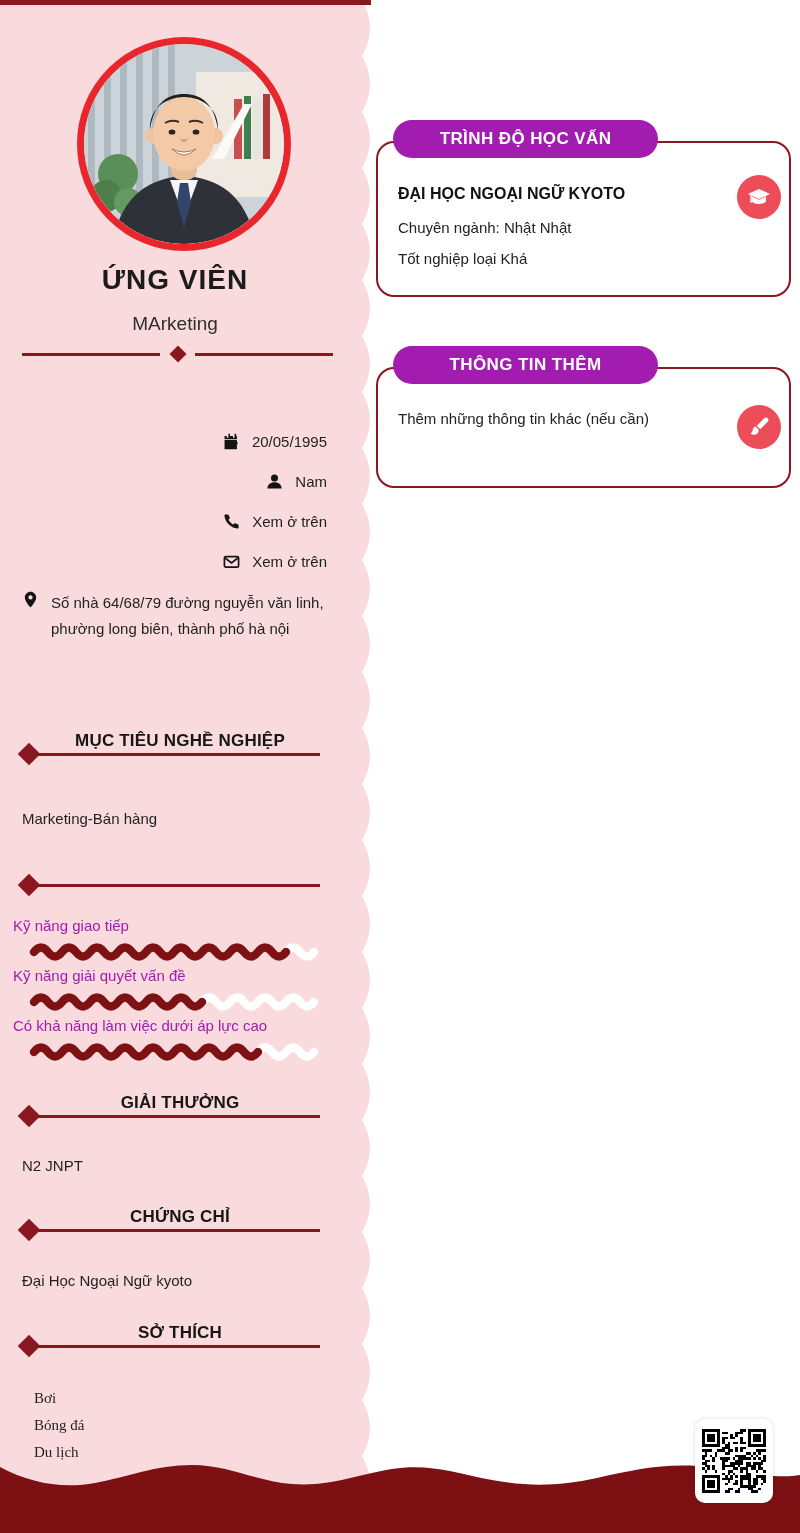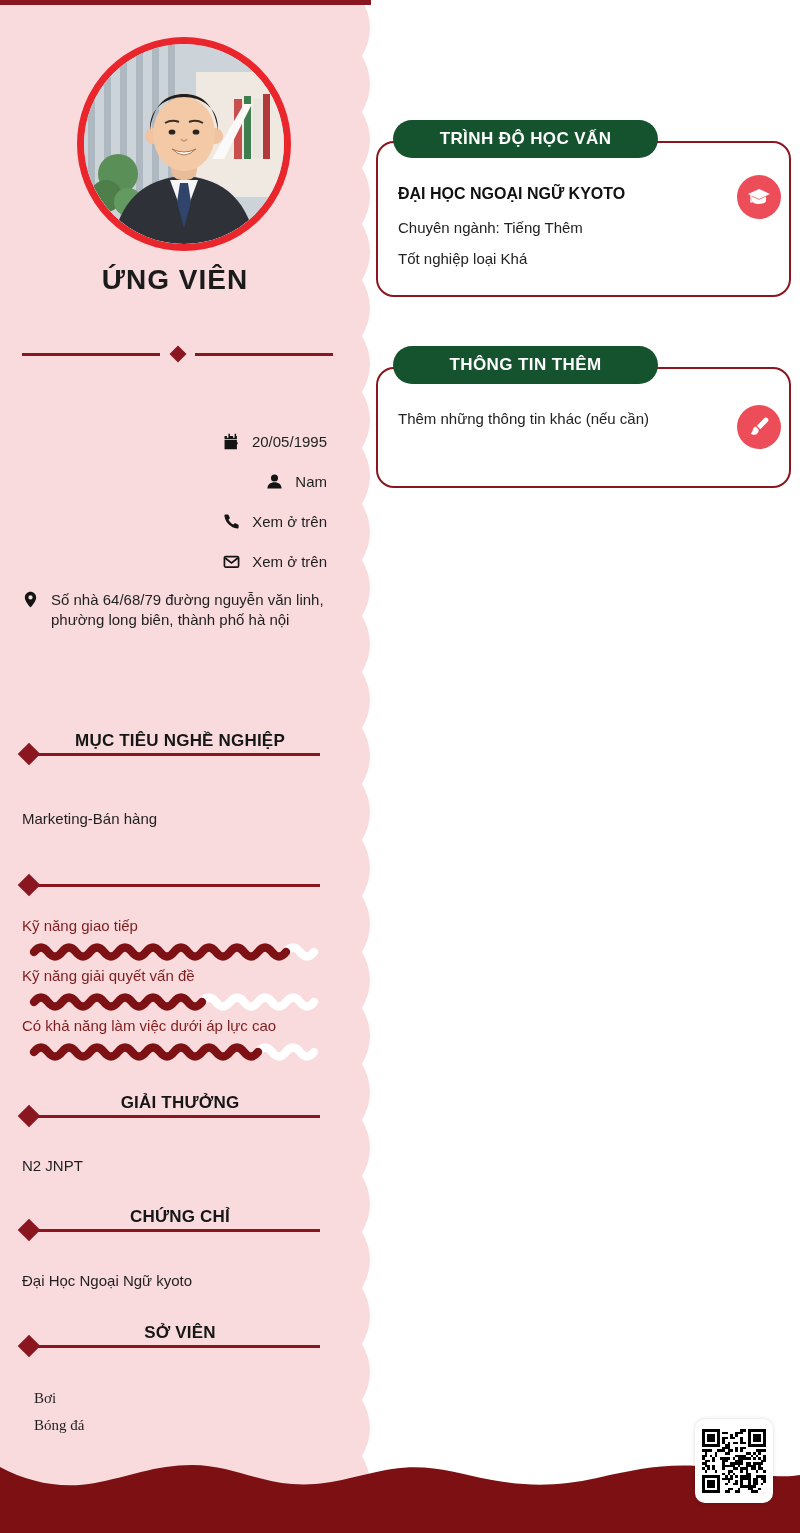--- a/index.html
+++ b/index.html
@@ -19,41 +19,41 @@
     color:#1b1b1b;letter-spacing:1px;}
   .jobtitle{left:0;top:313px;width:350px;text-align:center;font-size:19px;color:#2e2e2e;}
 
   .divider{left:22px;top:347px;width:311px;height:14px;display:flex;align-items:center;justify-content:space-between;}
   .divider .dline{height:3px;width:138px;background:#8A1620;}
   .divider .diamond{width:12px;height:12px;background:#8A1620;transform:rotate(45deg);}
 
   
   .contact{left:22px;top:432px;width:305px;}
   .c-row{display:flex;align-items:flex-start;margin-bottom:21px;font-size:15px;line-height:19px;color:#1f1f1f;justify-content:flex-end;}
-  .c-row.address{line-height:20px;margin-top:-2px;}
+  .c-row.address{line-height:26px;margin-top:-2px;}
   .c-ic{width:17px;height:17px;flex:0 0 17px;margin-right:12px;margin-top:1px;}
   .c-ic svg{width:17px;height:17px;display:block;}
 
   
   .sec{left:0;width:350px;height:26px;}
   .sec .sec-title{position:absolute;left:20px;right:10px;top:0;text-align:center;
     font-size:17px;font-weight:bold;color:#161616;letter-spacing:.2px;}
   .sec .sec-line{position:absolute;left:35px;right:30px;top:22px;height:3px;background:#8A1620;}
   .sec .sec-diamond{position:absolute;left:21px;top:15px;width:16px;height:16px;background:#8A1620;transform:rotate(45deg);}
 
   .side-text{left:22px;width:310px;font-size:15px;color:#1f1f1f;line-height:20px;}
 
-  .skill-label{left:22px;width:320px;font-size:15px;color:#7f1d1d;}
+  .skill-label{left:13px;width:320px;font-size:15px;color:#a21caf;}
   .skill-svg{left:28px;width:300px;height:22px;}
   .skill-svg svg{display:block;width:300px;height:22px;}
 
   .hobby-list{left:34px;top:1385px;width:300px;font-size:15px;color:#1f1f1f;line-height:27px;font-family:Liberation Serif, serif;}
 
   
-  .pill{left:393px;width:265px;height:38px;background:#14532d;border-radius:19px;
+  .pill{left:393px;width:265px;height:38px;background:#a21caf;border-radius:19px;
     display:flex;align-items:center;justify-content:center;color:#ffffff;
     font-size:17px;font-weight:bold;letter-spacing:.4px;z-index:4;}
   .card{left:376px;width:415px;border:2px solid #8A1620;border-radius:18px;background:#ffffff;z-index:2;box-sizing:border-box;}
   .card1{top:141px;height:156px;}
   .card2{top:367px;height:121px;}
   .edu-school{position:absolute;left:20px;top:42px;font-size:16px;font-weight:bold;color:#111;}
   .edu-major{position:absolute;left:20px;top:76px;font-size:15px;color:#222;}
   .edu-grade{position:absolute;left:20px;top:107px;font-size:15px;color:#222;text-align:right;}
   .info-line{position:absolute;left:20px;top:41px;font-size:15px;color:#222;}
   .badge{position:absolute;width:44px;height:44px;border-radius:50%;background:#EC4D59;
@@ -120,20 +120,21 @@
         <ellipse cx="112" cy="88" rx="3.4" ry="2.6" fill="#2a241f"></ellipse>
         <path d="M81,79 q7,-4 14,-1" stroke="#3a2f26" stroke-width="2" fill="none"></path>
         <path d="M105,78 q7,-3 14,1" stroke="#3a2f26" stroke-width="2" fill="none"></path>
         <path d="M97,95 q3,4 6,0" stroke="#cf9a72" stroke-width="2" fill="none"></path>
         <path d="M88,105 Q100,117 112,105 Q100,111 88,105 Z" fill="#ffffff" stroke="#b0714d" stroke-width="1"></path>
       </g>
     </svg>
   </div>
 
   <div class="abs name layer">ỨNG VIÊN</div>
+  <div class="abs jobtitle layer">MArketing</div>
 
   <div class="abs divider layer">
     <span class="dline"></span>
     <span class="diamond"></span>
     <span class="dline"></span>
   </div>
 
   <div class="abs contact layer">
     <div class="c-row">
       <span class="c-ic">
@@ -223,32 +224,33 @@
   <div class="abs side-text layer" style="top:1156px">N2 JNPT</div>
 
   <div class="abs sec layer" style="top:1207px">
     <div class="sec-title">CHỨNG CHỈ</div>
     <div class="sec-line"></div>
     <div class="sec-diamond"></div>
   </div>
   <div class="abs side-text layer" style="top:1271px">Đại Học Ngoại Ngữ kyoto</div>
 
   <div class="abs sec layer" style="top:1323px">
-    <div class="sec-title">SỞ VIÊN</div>
+    <div class="sec-title">SỞ THÍCH</div>
     <div class="sec-line"></div>
     <div class="sec-diamond"></div>
   </div>
   <div class="abs hobby-list layer">
     <div>Bơi</div>
     <div>Bóng đá</div>
+    <div>Du lịch</div>
   </div>
 
   <div class="abs card card1">
     <div class="edu-school">ĐẠI HỌC NGOẠI NGỮ KYOTO</div>
-    <div class="edu-major">Chuyên ngành: Tiếng Thêm</div>
+    <div class="edu-major">Chuyên ngành: Nhật Nhật</div>
     <div class="edu-grade">Tốt nghiệp loại Khá</div>
     <div class="badge badge1">
       <svg viewBox="0 0 24 24" fill="#ffffff">
         <polygon points="12,4 23,9 12,14 1,9"></polygon>
         <path d="M5,11.5 L5,16 C5,17.6 8,19 12,19 C16,19 19,17.6 19,16 L19,11.5 L12,14.8 Z"></path>
         <rect x="3.4" y="9.8" width="1.4" height="6"></rect>
           <circle cx="4.1" cy="16.6" r="1.1"></circle>
       </svg>
     </div>
   </div>

